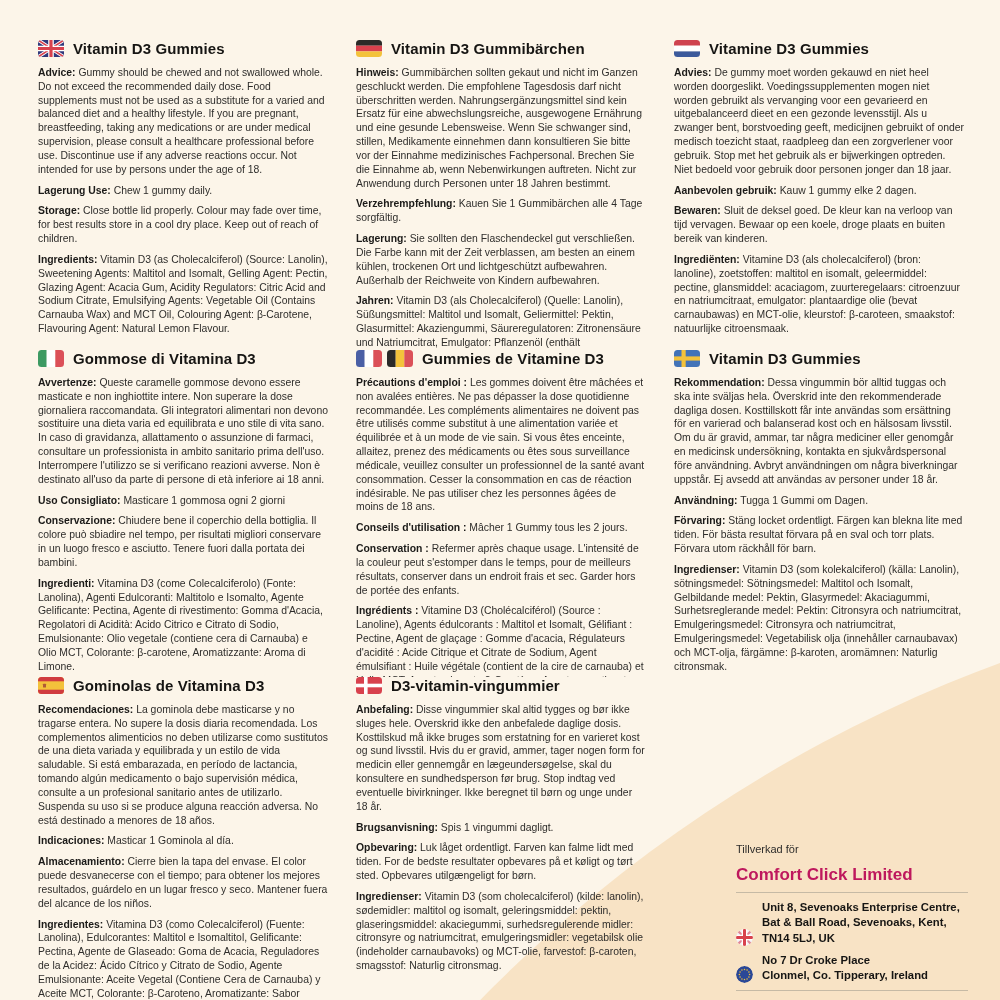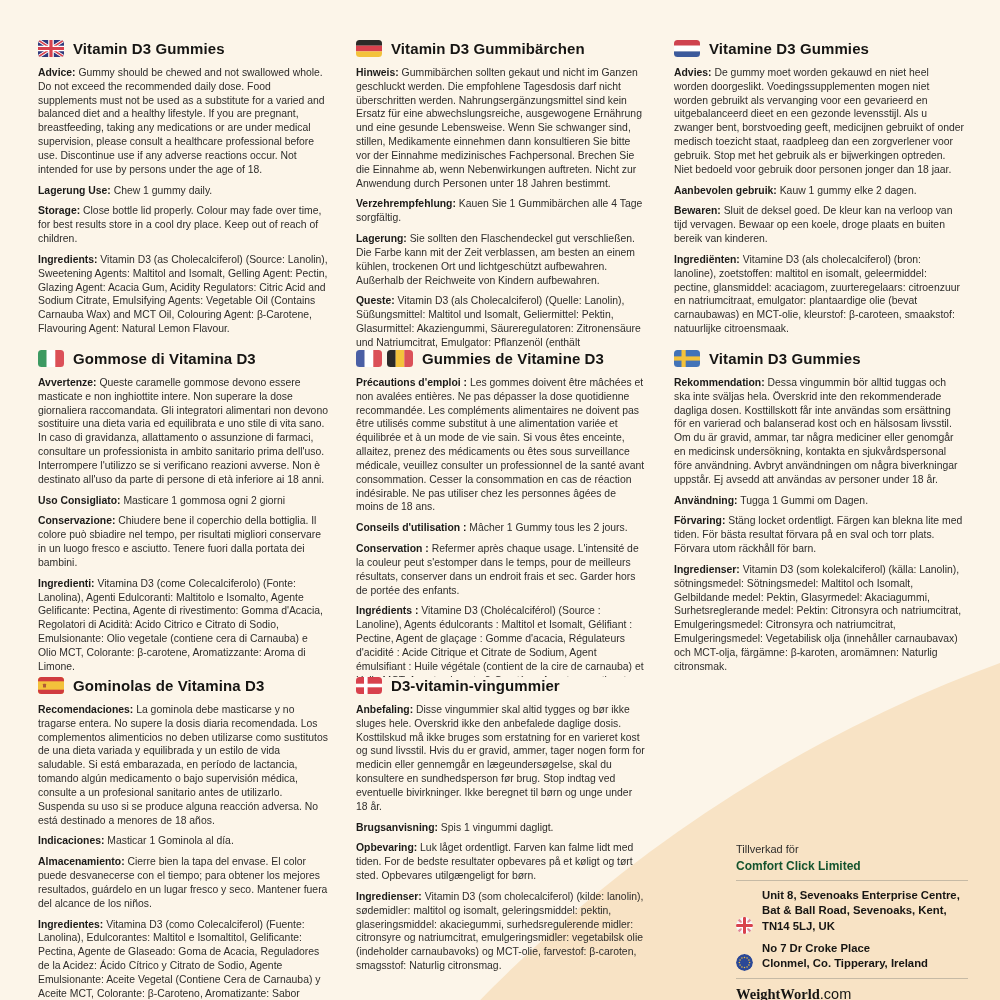--- a/index.html
+++ b/index.html
@@ -26,21 +26,21 @@
   .section { overflow:hidden; }
   .sec-head { display:flex; align-items:center; gap:9px; margin-bottom:9px; }
   .sec-title { font-size:15px; font-weight:700; color:#161513; letter-spacing:.1px; }
   .flags { display:flex; gap:5px; flex:0 0 auto; }
   .flag { display:inline-block; width:26px; height:17px; border-radius:3.5px; position:relative; overflow:hidden; }
   .sec-body p { font-size:10.4px; line-height:1.33; margin-bottom:7px; color:#2e2d2b; }
   .sec-body b { color:#1b1a18; font-weight:700; }
   
   .footer { margin-left:62px; margin-top:166px; width:232px; font-size:11.2px; }
   .footer .made-for { font-size:11px; color:#2e2d2b; }
-  .footer .company { font-size:12px; font-weight:700; color:#14532d; margin-top:4px; }
+  .footer .company { font-size:17px; font-weight:700; color:#be185d; margin-top:10px; }
   .footer hr { border:none; border-top:1px solid #c6baa5; margin:7px 0; }
   .addr { display:flex; gap:9px; align-items:flex-end; margin:7px 0; }
   .addr .txt { font-weight:700; font-size:11.3px; line-height:1.35; color:#161513; }
   .round-icon { flex:0 0 auto; width:17px; height:17px; border-radius:50%; overflow:hidden; display:inline-block; margin-top:2px; }
   .brand { font-size:14.5px; color:#161513; margin-top:6px; }
   .brand b { font-weight:700;font-family:Liberation Serif, serif; }
 </style>
 </head>
 <body>
 
@@ -77,21 +77,21 @@
                 <rect y="5.7" width="26" height="5.7" fill="#d8414d"></rect>
                 <rect y="11.4" width="26" height="5.6" fill="#f3c23b"></rect>
               </svg></span>
           </span>
       <span class="sec-title">Vitamin D3 Gummibärchen</span>
     </div>
     <div class="sec-body">
           <p><b>Hinweis:</b> Gummibärchen sollten gekaut und nicht im Ganzen geschluckt werden. Die empfohlene Tagesdosis darf nicht überschritten werden. Nahrungsergänzungsmittel sind kein Ersatz für eine abwechslungsreiche, ausgewogene Ernährung und eine gesunde Lebensweise. Wenn Sie schwanger sind, stillen, Medikamente einnehmen dann konsultieren Sie bitte vor der Einnahme medizinisches Fachpersonal. Brechen Sie die Einnahme ab, wenn Nebenwirkungen auftreten. Nicht zur Anwendung durch Personen unter 18 Jahren bestimmt.</p>
           <p><b>Verzehrempfehlung:</b> Kauen Sie 1 Gummibärchen alle 4 Tage sorgfältig.</p>
           <p><b>Lagerung:</b> Sie sollten den Flaschendeckel gut verschließen. Die Farbe kann mit der Zeit verblassen, am besten an einem kühlen, trockenen Ort und lichtgeschützt aufbewahren. Außerhalb der Reichweite von Kindern aufbewahren.</p>
-          <p><b>Queste:</b> Vitamin D3 (als Cholecalciferol) (Quelle: Lanolin), Süßungsmittel: Maltitol und Isomalt, Geliermittel: Pektin, Glasurmittel: Akaziengummi, Säureregulatoren: Zitronensäure und Natriumcitrat, Emulgator: Pflanzenöl (enthält Carnaubawachs) und MCT-Öl, β-Carotin, Natürlicher Zitronengeschmack.</p>
+          <p><b>Jahren:</b> Vitamin D3 (als Cholecalciferol) (Quelle: Lanolin), Süßungsmittel: Maltitol und Isomalt, Geliermittel: Pektin, Glasurmittel: Akaziengummi, Säureregulatoren: Zitronensäure und Natriumcitrat, Emulgator: Pflanzenöl (enthält Carnaubawachs) und MCT-Öl, β-Carotin, Natürlicher Zitronengeschmack.</p>
         </div>
   </section>
 
   <section class="section">
     <div class="sec-head">
       <span class="flags">
             <span class="flag"><svg width="26" height="17" viewBox="0 0 26 17">
                 <rect width="26" height="5.7" fill="#cf4350"></rect>
                 <rect y="5.7" width="26" height="5.7" fill="#ffffff"></rect>
                 <rect y="11.4" width="26" height="5.6" fill="#3c5a9b"></rect>

